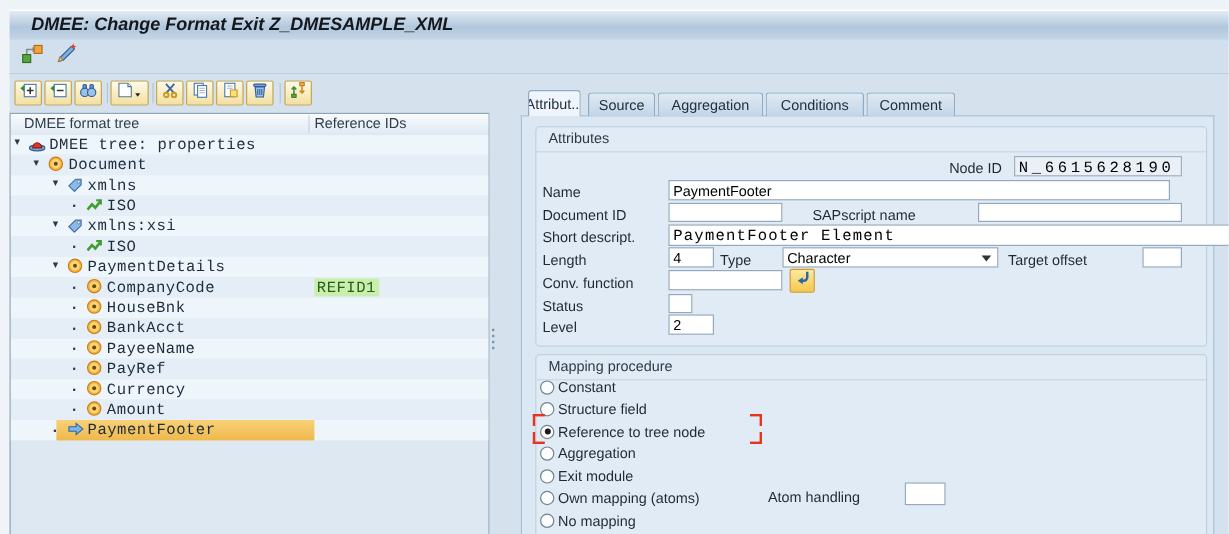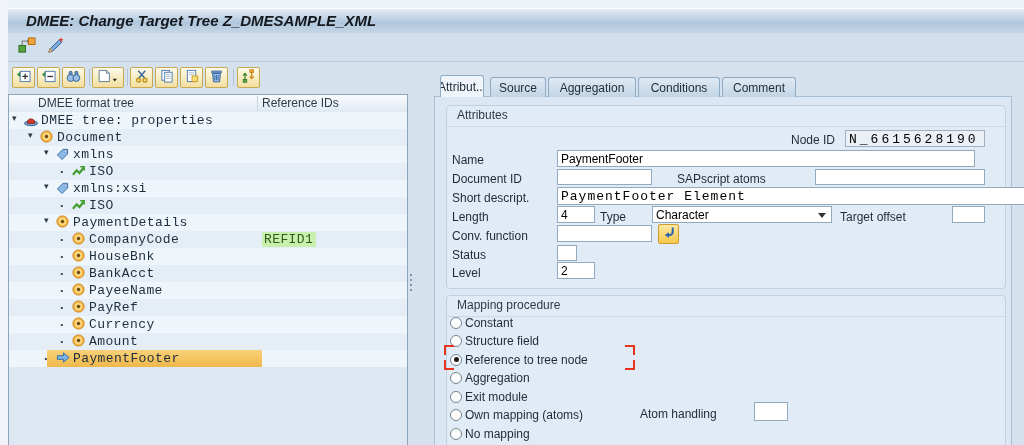--- a/index.html
+++ b/index.html
@@ -24,21 +24,21 @@
         background:linear-gradient(#fefaе8,#fdf6dc 40%,#f3df9f);
         background:linear-gradient(#fefae9,#f3df9f);
         border:1px solid #c9a94f;border-radius:2px;display:flex;
         align-items:center;justify-content:center;}
   .tsep{position:absolute;top:3px;width:1px;height:17px;background:#b5c4d3;}
   .treebox{position:absolute;left:8px;top:94px;width:400px;height:356px;
            background:#dde8f2;border:1px solid #8ea6bb;box-sizing:border-box;}
   .colhead{position:absolute;left:9px;top:95px;width:398px;height:17px;
            background:linear-gradient(#f9fbfd,#dfe9f2);
            border-bottom:1px solid #b9c9d8;font-size:12px;color:#2e3c4a;}
-  .colhead .c1{position:absolute;left:29px;top:1px;}
+  .colhead .c1{position:absolute;left:11px;top:1px;}
   .colhead .c2{position:absolute;left:253px;top:1px;}
   .colhead .cdiv{position:absolute;left:248px;top:1px;width:1px;height:15px;background:#c8d5e1;}
   .tree-rows{position:absolute;left:9px;top:112px;width:398px;height:333px;}
   .tree-row{position:absolute;left:0;width:398px;height:17px;
             font-family:"Liberation Mono","DejaVu Sans Mono",monospace;
             font-size:13px;letter-spacing:.4px;color:#1e2d3c;}
   .tree-row .twist{position:absolute;top:1px;font-size:9px;color:#2b3a48;
                    font-family:"Liberation Sans",sans-serif;}
   .tree-row .dot{font-size:13px;font-weight:bold;}
   .tree-row .nicon{position:absolute;top:1px;}
@@ -98,21 +98,21 @@
   .fc.bl{border-left:2px solid var(--focus-red);border-bottom:2px solid var(--focus-red);}
   .fc.br{border-right:2px solid var(--focus-red);border-bottom:2px solid var(--focus-red);}
 </style>
 </head>
 <body>
 
 <div class="screen">
   <div class="leftmargin"></div>
 
   <div class="titlebar">
-    <div class="title">DMEE: Change Target Tree Z_DMESAMPLE_XML</div>
+    <div class="title">DMEE: Change Format Exit Z_DMESAMPLE_XML</div>
   </div>
 
   <div class="appbar">
     <div class="appbtn" style="left:8px;">
       <span>
         <svg width="20" height="18" viewBox="0 0 21 19">
           <path d="M5.5 9.5 V5.5 H10.5" fill="none" stroke="#8a8a8a" stroke-width="1.4"></path>
           <path d="M10.5 3.3 l3.4 2.2 -3.4 2.2 Z" fill="#8a8a8a"></path>
           <rect x="2" y="10" width="7" height="7" fill="#57a33f" stroke="#2f6e1c"></rect>
           <rect x="12" y="2" width="7" height="7" fill="#f0a43a" stroke="#b06a10"></rect>
@@ -361,21 +361,21 @@
   </div>
 
   <span class="lbl" style="left:740px;top:133px;width:95px;text-align:right;">Node ID</span>
   <input class="fld mono ro" style="left: 845px; top: 130px; width: 140px; height: 17px;" readonly="" value="N_6615628190">
 
   <span class="lbl" style="left:452px;top:153px;">Name</span>
   <input class="fld" style="left: 557px; top: 150px; width: 418px; height: 17px;" value="PaymentFooter">
 
   <span class="lbl" style="left:452px;top:172px;">Document ID</span>
   <input class="fld" style="left: 557px; top: 169px; width: 95px; height: 16px;" value="">
-  <span class="lbl" style="left:677px;top:172px;">SAPscript atoms</span>
+  <span class="lbl" style="left:677px;top:172px;">SAPscript name</span>
   <input class="fld" style="left: 815px; top: 169px; width: 170px; height: 16px;" value="">
 
   <span class="lbl" style="left:452px;top:191px;">Short descript.</span>
   <input class="fld mono" style="left: 557px; top: 187px; width: 494px; height: 18px;" value="PaymentFooter Element">
 
   <span class="lbl" style="left:452px;top:210px;">Length</span>
   <input class="fld" style="left: 557px; top: 206px; width: 38px; height: 17px;" value="4">
   <span class="lbl" style="left:600px;top:210px;">Type</span>
   <div class="fld select" style="left:652px;top:206px;width:180px;height:17px;">
     <span>Character</span>

